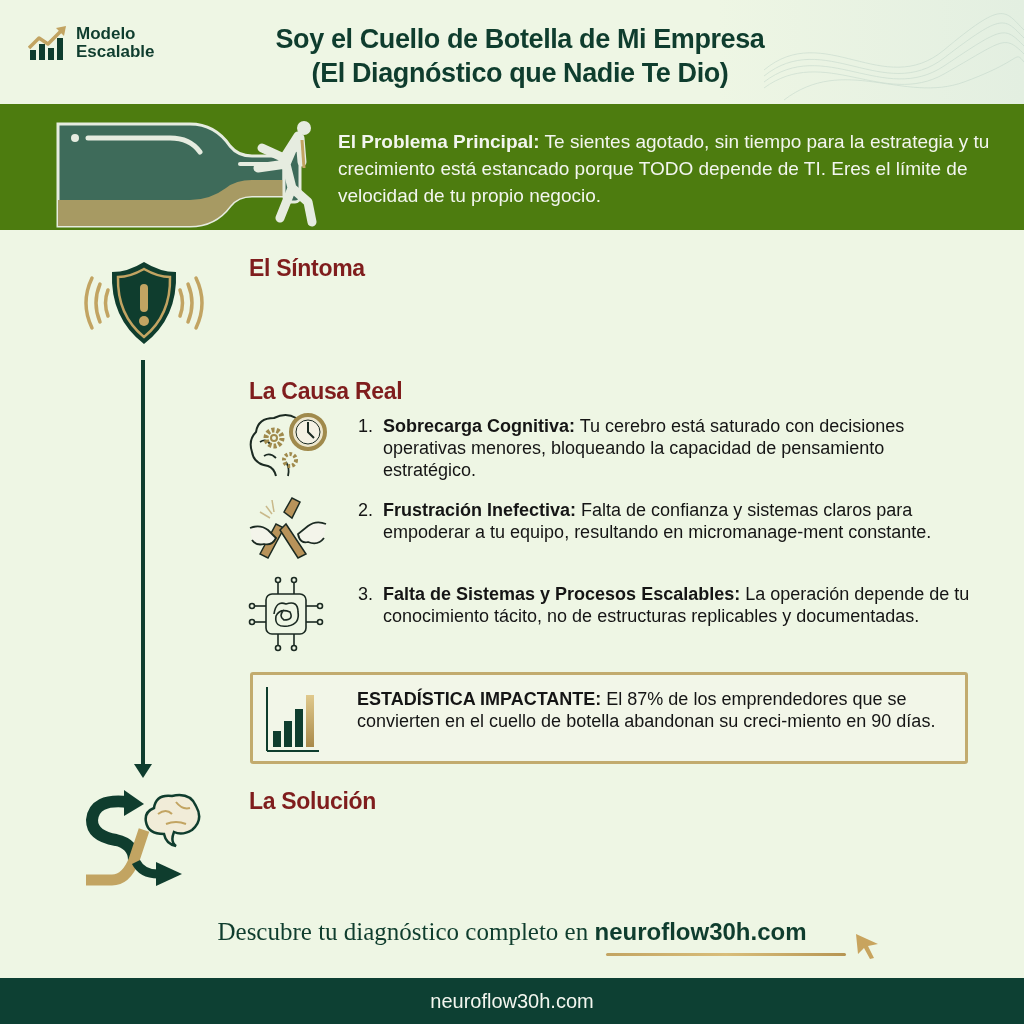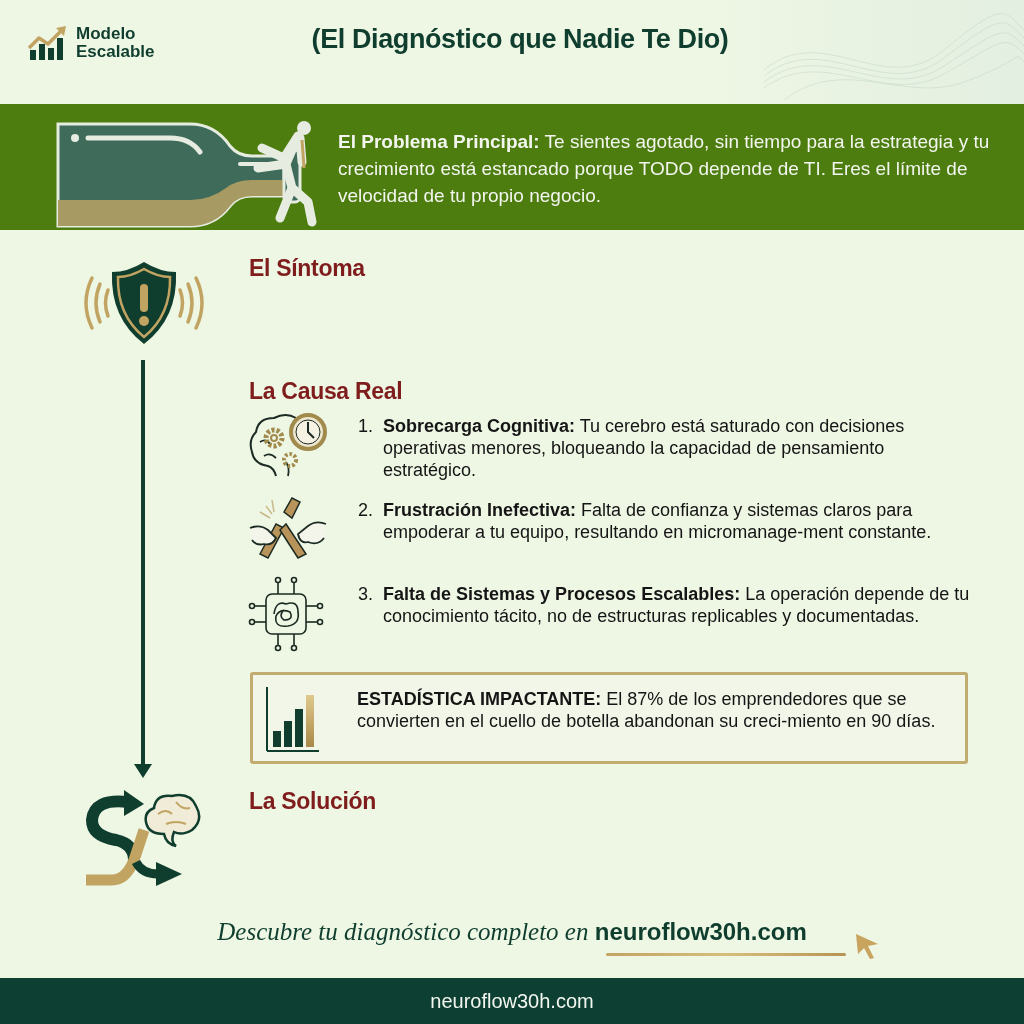--- a/index.html
+++ b/index.html
@@ -40,21 +40,21 @@
   .cause .num { position: absolute; left: 0; }
   .cause .txt { padding-left: 25px; display: block; }
   .cause b { font-weight: bold; }
 
   .stat-box { position: absolute; left: 250px; top: 672px; width: 718px; height: 92px;
     border: 3px solid #c2ab6e; border-radius: 3px; background: #f2f6e8; }
   .stat-text { position: absolute; left: 104px; top: 13px; width: 600px; font-size: 18px; line-height: 22px; color: #151515; }
   .stat-text b { font-weight: bold; }
 
   .cta { position: absolute; left: 0; width: 1024px; top: 918px; text-align: center; }
-  .cta-italic { font-family: "Liberation Serif", "DejaVu Serif", serif; font-style: italic; font-size: 25px; color: #0f3d2e; }
+  .cta-italic { font-family: "Liberation Serif", "DejaVu Serif", serif; font-size: 25px; color: #0f3d2e; }
   .cta-link { font-weight: bold; font-size: 24px; color: #0f3d2e; position: relative; text-decoration: none; }
   .cta-underline { position: absolute; left: 606px; top: 953px; width: 240px; height: 3px;
     background: linear-gradient(90deg, #c2a462, #d8bd7a 50%, #b69553); border-radius: 2px; }
 
   .footer { position: absolute; left: 0; top: 978px; width: 1024px; height: 46px; background: #0d4033;
     color: #f3f6ef; text-align: center; font-size: 20px; line-height: 46px; }
 </style>
 </head>
 <body>
 
@@ -69,20 +69,21 @@
         <rect x="29" y="14" width="6" height="22" fill="#0f3d2e"></rect>
         <polyline points="1,24 11,14 20,20 34,6" fill="none" stroke="#c2a462" stroke-width="3.5" stroke-linejoin="round"></polyline>
         <polygon points="28,4 38,2 36,12" fill="#c2a462"></polygon>
       </svg>
       <div>
         <div class="logo-text">Modelo</div>
         <div class="logo-text">Escalable</div>
       </div>
     </div>
     <div class="title">
+      <div>Soy el Cuello de Botella de Mi Empresa</div>
       <div>(El Diagnóstico que Nadie Te Dio)</div>
     </div>
     <svg class="waves" viewBox="0 0 260 104">
       <g fill="none" stroke="#b9cfc4" stroke-width="0.8">
         <path d="M0,70 C60,20 120,100 180,50 S240,10 260,30"></path>
         <path d="M0,76 C60,28 120,104 180,58 S240,18 260,38"></path>
         <path d="M0,82 C60,36 120,106 180,66 S240,26 260,46"></path>
         <path d="M0,88 C60,44 120,108 180,74 S240,34 260,54"></path>
         <path d="M20,100 C80,54 140,104 200,82 S250,50 260,62"></path>
       </g>

